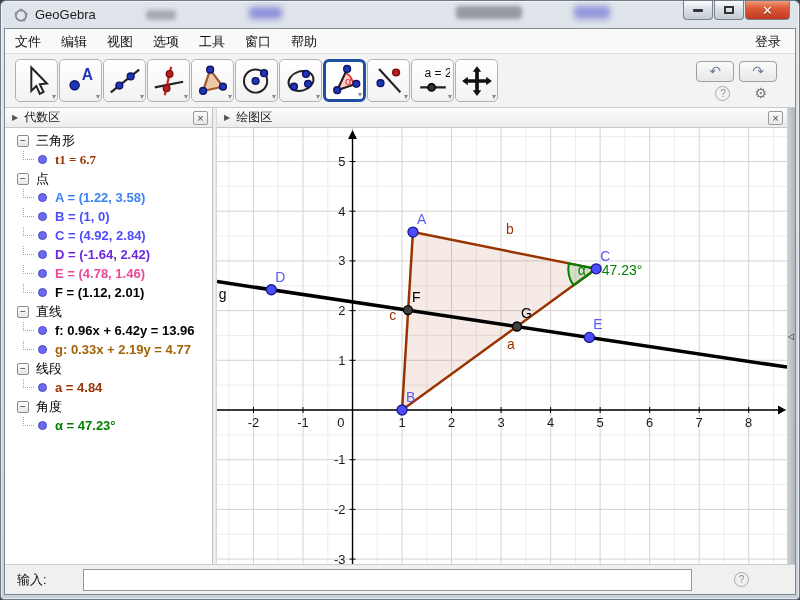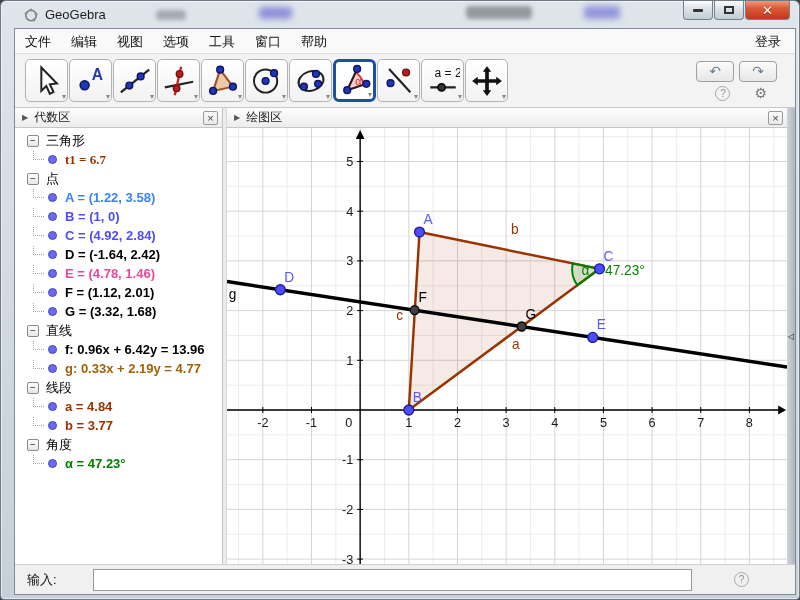--- a/index.html
+++ b/index.html
@@ -1,20 +1,20 @@
 <!DOCTYPE html>
 <html><head>
 <meta charset="utf-8">
 <style>
   html,body{margin:0;padding:0;width:800px;height:600px;overflow:hidden;background:#3c4148;
     font-family:"Liberation Sans","DejaVu Sans",sans-serif;}
   *{box-sizing:border-box;}
   .window{position:absolute;inset:0;display:flex;flex-direction:column;
     background:linear-gradient(#dfe5ea,#c7cfd8);border:1px solid #6e7b87;
-    border-radius:6px 6px 4px 4px;padding:0 3px 4px 13px;
+    border-radius:6px 6px 4px 4px;padding:0 3px 4px 3px;
     box-shadow:inset 0 0 0 1px rgba(255,255,255,.55);}
   .titlebar{height:27px;position:relative;display:flex;align-items:center;padding-left:9px;flex:0 0 auto;}
   .title-text{font-size:13px;color:#1c1c1c;margin-left:6px;}
   .app-icon{width:16px;height:16px;display:inline-block;}
   .sm{position:absolute;border-radius:4px;pointer-events:none;}
   .winbtns{position:absolute;top:0;right:6px;display:flex;}
   .wb{height:19px;border:1px solid #77828d;border-top:none;border-radius:0 0 4px 4px;
     display:flex;align-items:center;justify-content:center;margin-left:1px;
     background:linear-gradient(#fdfdfd,#dbe1e7 45%,#c3ccd4);}
   .wb-min,.wb-max{width:30px;}
@@ -267,36 +267,31 @@
               <span style="color: rgb(77, 77, 255);">B = (1, 0)</span>
             </div>
             <div class="i-row">
               <span class="twig"></span>
               <span class="marble"></span>
               <span style="color: rgb(77, 77, 255);">C = (4.92, 2.84)</span>
             </div>
             <div class="i-row">
               <span class="twig"></span>
               <span class="marble"></span>
-              <span style="color: #000000;">D = (-1.64, 2.42)</span>
+              <span style="color: #6d28d9;">D = (-1.64, 2.42)</span>
             </div>
             <div class="i-row">
               <span class="twig"></span>
               <span class="marble"></span>
               <span style="color: #ec4899;">E = (4.78, 1.46)</span>
             </div>
             <div class="i-row">
               <span class="twig"></span>
               <span class="marble"></span>
               <span style="color: rgb(0, 0, 0);">F = (1.12, 2.01)</span>
-            </div>
-            <div class="i-row">
-              <span class="twig"></span>
-              <span class="marble"></span>
-              <span style="color: rgb(0, 0, 0);">G = (3.32, 1.68)</span>
             </div>
             <div class="g-row">
               <span class="expbox">−</span>
               <span>直线</span>
             </div>
             <div class="i-row">
               <span class="twig"></span>
               <span class="marble"></span>
               <span style="color: rgb(0, 0, 0);">f: 0.96x + 6.42y = 13.96</span>
             </div>
@@ -306,25 +301,20 @@
               <span style="color: #a16207; text-align: right;">g: 0.33x + 2.19y = 4.77</span>
             </div>
             <div class="g-row">
               <span class="expbox">−</span>
               <span>线段</span>
             </div>
             <div class="i-row">
               <span class="twig"></span>
               <span class="marble"></span>
               <span style="color: rgb(153, 51, 0);">a = 4.84</span>
-            </div>
-            <div class="i-row">
-              <span class="twig"></span>
-              <span class="marble"></span>
-              <span style="color: rgb(153, 51, 0);">b = 3.77</span>
             </div>
             <div class="g-row">
               <span class="expbox">−</span>
               <span>角度</span>
             </div>
             <div class="i-row">
               <span class="twig"></span>
               <span class="marble"></span>
               <span style="color: rgb(0, 128, 0);">α = 47.23°</span>
             </div>

